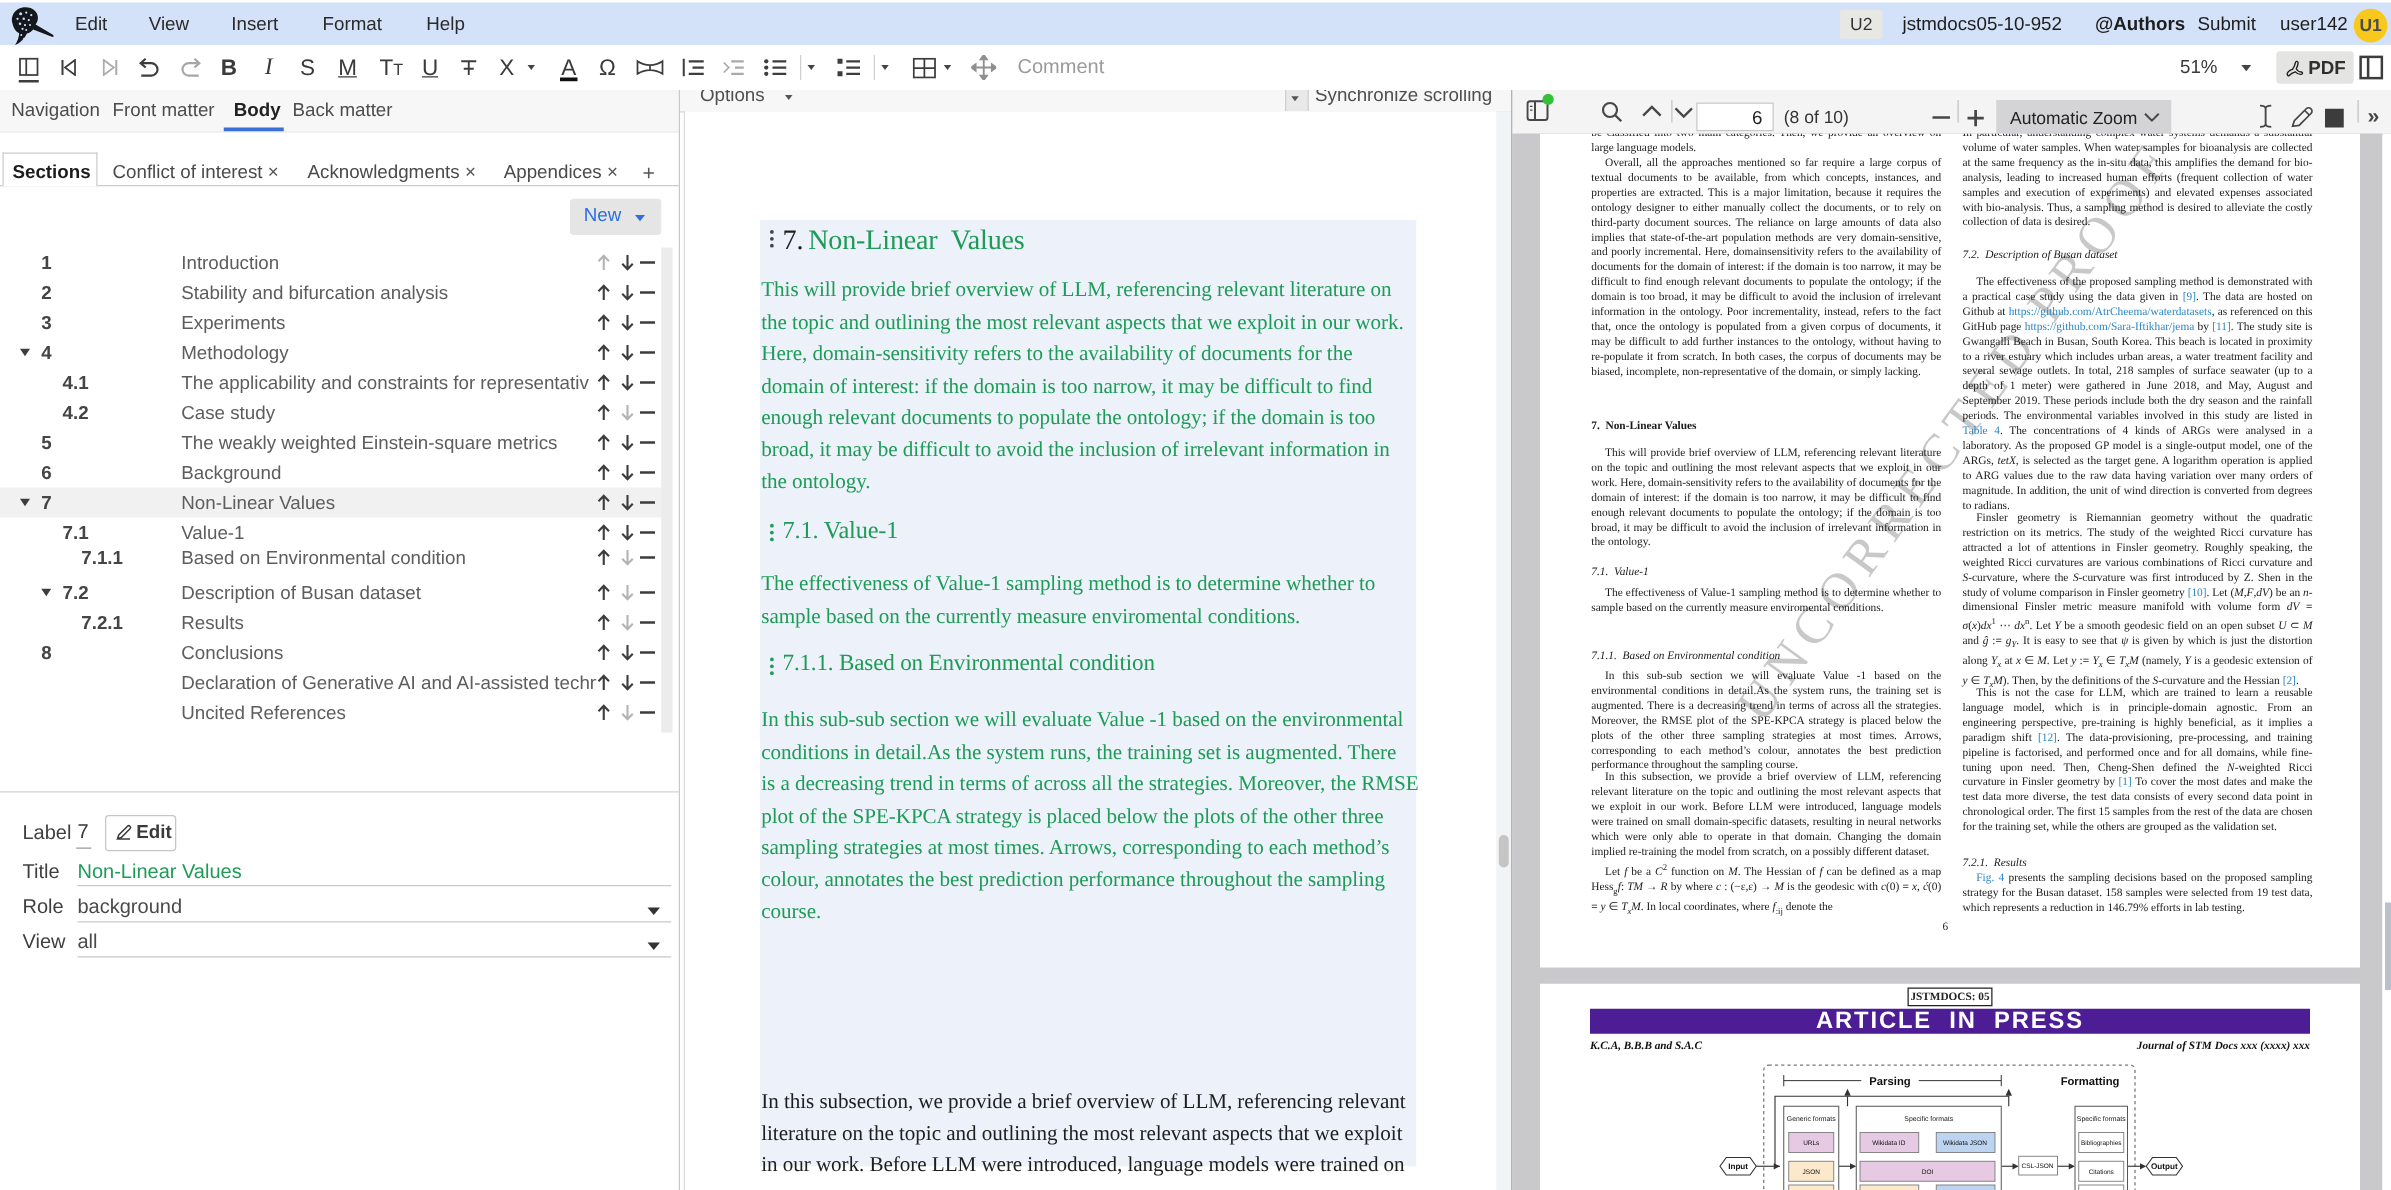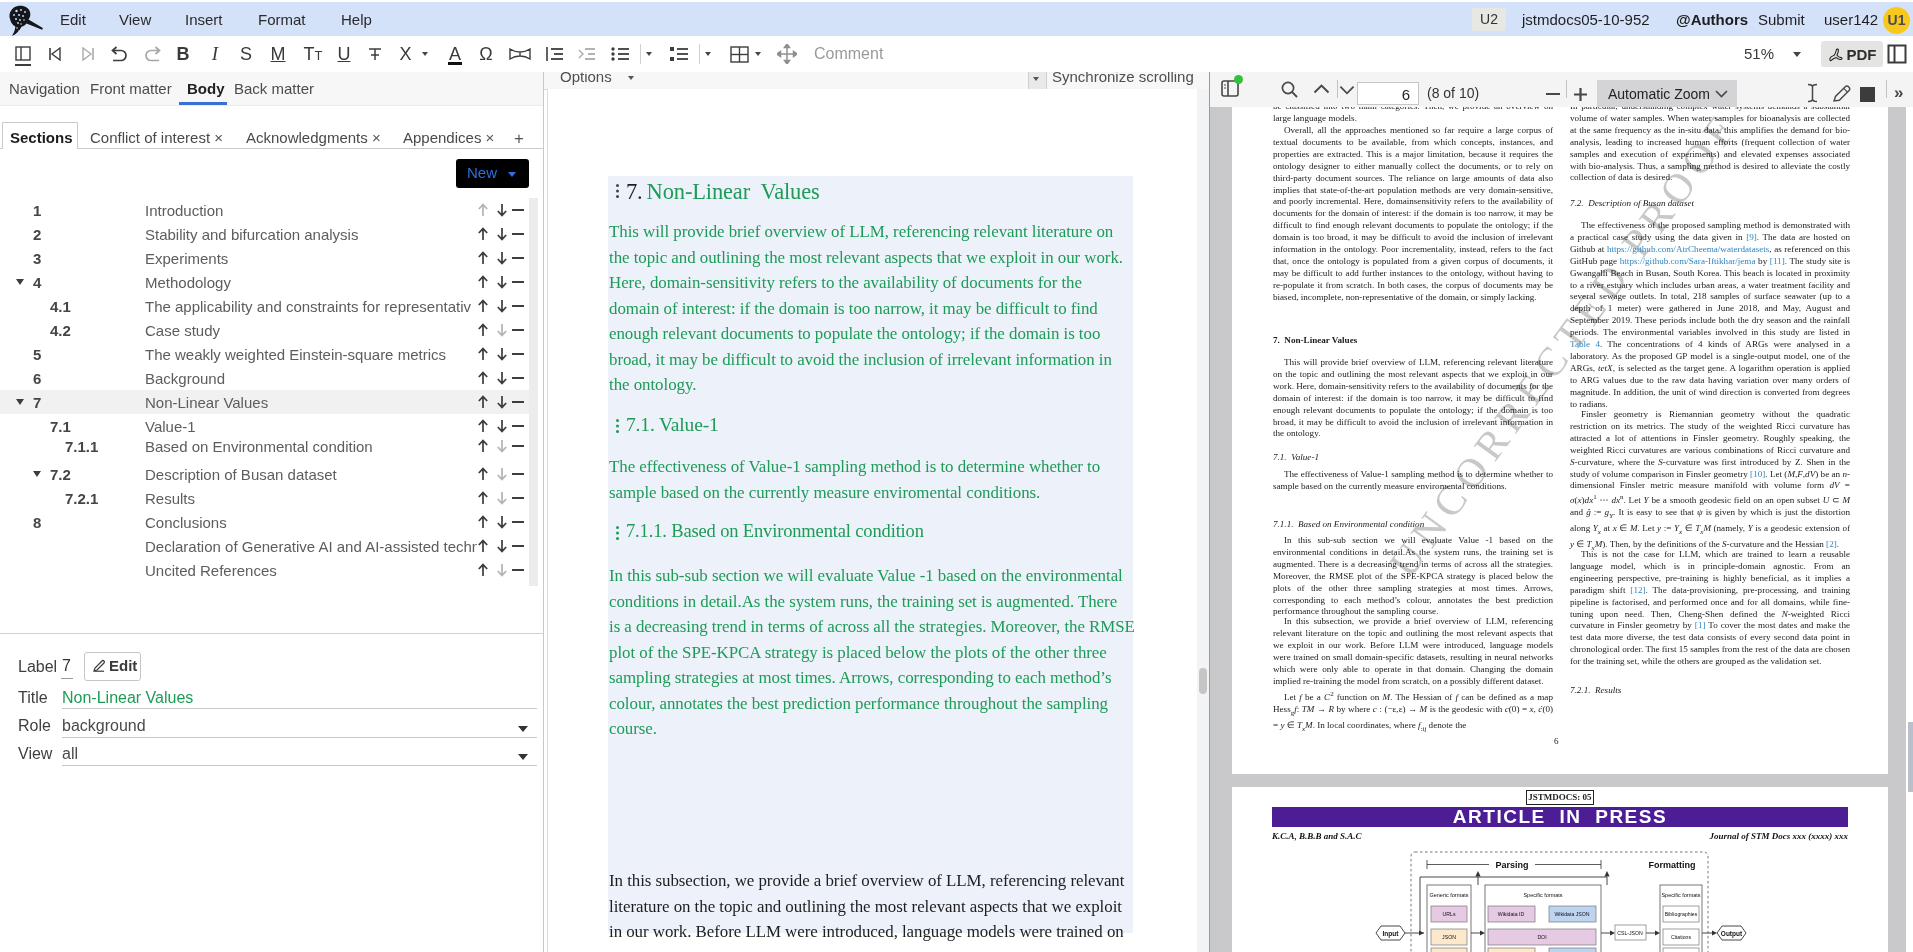--- a/index.html
+++ b/index.html
@@ -26,21 +26,21 @@
 #pdfbtn{position:absolute;left:1821px;top:5px;width:62px;height:26px;background:#e4e4e2;border-radius:3px;
   display:flex;align-items:center;justify-content:center;font-size:15px;font-weight:bold;color:#2f2f2f;}
 
 #tabrow1{left:0;top:72px;width:543px;height:33px;background:#f7f7f7;border-bottom:1px solid #ececec;}
 #tabrow1 span{position:absolute;top:8px;font-size:15px;color:#4c4c4c;}
 #bodyul{position:absolute;left:179px;top:30px;width:48px;height:3px;background:#3a6fd8;}
 .t2lbl{position:absolute;top:7px;font-size:15px;color:#4a4a4a;}
 #sectab{position:absolute;left:2px;top:0px;width:74px;height:26px;background:#fff;border:1px solid #cbcbcb;border-bottom:none;}
 #tabrow2{left:0;top:122px;width:543px;height:27px;}
 #tabrow2 .bline{position:absolute;left:0;top:26px;width:543px;height:1px;background:#cbcbcb;}
-#newbtn{left:456px;top:159px;width:73px;height:29px;background:#000000;border-radius:3px;}
+#newbtn{left:456px;top:159px;width:73px;height:29px;background:#e5e5e5;border-radius:3px;}
 #newbtn span{position:absolute;left:11px;top:5px;font-size:15px;color:#2c6fdd;}
 #newbtn .caret{position:absolute;left:52px;top:13px;border-top-color:#2c6fdd;}
 .lrow{position:absolute;left:0;width:536px;height:24px;}
 .lrow .num{position:absolute;top:4px;font-size:15px;font-weight:bold;color:#454545;}
 .lrow .ttl{position:absolute;left:145px;top:4px;font-size:15px;color:#5d5d5d;width:332px;overflow:hidden;white-space:nowrap;}
 .lrow .tri{position:absolute;top:9px;width:0;height:0;border-left:4.5px solid transparent;border-right:4.5px solid transparent;border-top:6px solid #3d3d3d;}
 .rowsel{background:#f1f1f1;}
 .ic{position:absolute;top:4px;}
 #lscroll{left:529px;top:198px;width:9px;height:388px;background:#ececec;}
 #lsep{left:0;top:633px;width:543px;height:1px;background:#d2d2d2;}
@@ -664,20 +664,21 @@
    <p style="top:509px">In this subsection, we provide a brief overview of LLM, referencing relevant literature on the topic and outlining the most relevant aspects that we exploit in our work. Before LLM were introduced, language models were trained on small domain-specific datasets, resulting in neural networks which were only able to operate in that domain. Changing the domain implied re-training the model from scratch, on a possibly different dataset.</p>
    <p style="top:582px">Let <i>f</i> be a <i>C</i><sup style="font-size:7px">2</sup> function on <i>M</i>. The Hessian of <i>f</i> can be defined as a map Hess<sub style="font-size:7px">g</sub><i>f</i>: <i>TM</i> → <i>R</i> by where <i>c</i> : (−ε,ε) → <i>M</i> is the geodesic with <i>c</i>(0) = <i>x</i>, <i>ć</i>(0) = <i>y</i> ∈ <i>T<sub style="font-size:7px">x</sub>M</i>. In local coordinates, where <i>f</i><sub style="font-size:7px">:ij</sub> denote the</p>
   </div>
   <div class="pcol" id="pc2" style="left:338px;top:0">
    <p class="ni" style="top:-6px">In particular, understanding complex water systems demands a substantial volume of water samples. When water samples for bioanalysis are collected at the same frequency as the in-situ data, this amplifies the demand for bio-analysis, leading to increased human efforts (frequent collection of water samples and execution of experiments) and elevated expenses associated with bio-analysis. Thus, a sampling method is desired to alleviate the costly collection of data is desired.</p>
    <p class="pit ni" style="top:91px">7.2.&nbsp; Description of Busan dataset</p>
    <p style="top:113px">The effectiveness of the proposed sampling method is demonstrated with a practical case study using the data given in <span class="blu">[9]</span>. The data are hosted on Github at <span class="blu">https://github.com/AtrCheema/waterdatasets</span>, as referenced on this GitHub page <span class="blu">https://github.com/Sara-Iftikhar/jema</span> by <span class="blu">[11]</span>. The study site is Gwangalli Beach in Busan, South Korea. This beach is located in proximity to a river estuary which includes urban areas, a water treatment facility and several sewage outlets. In total, 218 samples of surface seawater (up to a depth of 1 meter) were gathered in June 2018, and May, August and September 2019. These periods include both the dry season and the rainfall periods. The environmental variables involved in this study are listed in <span class="blu">Table 4</span>. The concentrations of 4 kinds of ARGs were analysed in a laboratory. As the proposed GP model is a single-output model, one of the ARGs, <i>tetX</i>, is selected as the target gene. A logarithm operation is applied to ARG values due to the raw data having variation over many orders of magnitude. In addition, the unit of wind direction is converted from degrees to radians.</p>
    <p style="top:302px">Finsler geometry is Riemannian geometry without the quadratic restriction on its metrics. The study of the weighted Ricci curvature has attracted a lot of attentions in Finsler geometry. Roughly speaking, the weighted Ricci curvatures are various combinations of Ricci curvature and <i>S</i>-curvature, where the <i>S</i>-curvature was first introduced by Z. Shen in the study of volume comparison in Finsler geometry <span class="blu">[10]</span>. Let (<i>M</i>,<i>F</i>,<i>dV</i>) be an <i>n</i>-dimensional Finsler metric measure manifold with volume form <i>dV</i> = <i>σ</i>(<i>x</i>)<i>dx</i><sup style="font-size:7px">1</sup> ⋯ <i>dx</i><sup style="font-size:7px">n</sup>. Let <i>Y</i> be a smooth geodesic field on an open subset <i>U</i> ⊂ <i>M</i> and <i>ĝ</i> := <i>g<sub style="font-size:7px">Y</sub></i>. It is easy to see that <i>ψ</i> is given by which is just the distortion along <i>Y<sub style="font-size:7px">x</sub></i> at <i>x</i> ∈ <i>M</i>. Let <i>y</i> := <i>Y<sub style="font-size:7px">x</sub></i> ∈ <i>T<sub style="font-size:7px">x</sub>M</i> (namely, <i>Y</i> is a geodesic extension of <i>y</i> ∈ <i>T<sub style="font-size:7px">x</sub>M</i>). Then, by the definitions of the <i>S</i>-curvature and the Hessian <span class="blu">[2]</span>.</p>
    <p style="top:442px">This is not the case for LLM, which are trained to learn a reusable language model, which is in principle-domain agnostic. From an engineering perspective, pre-training is highly beneficial, as it implies a paradigm shift <span class="blu">[12]</span>. The data-provisioning, pre-processing, and training pipeline is factorised, and performed once and for all domains, while fine-tuning upon need. Then, Cheng-Shen defined the <i>N</i>-weighted Ricci curvature in Finsler geometry by <span class="blu">[1]</span> To cover the most dates and make the test data more diverse, the test data consists of every second data point in chronological order. The first 15 samples from the rest of the data are chosen for the training set, while the others are grouped as the validation set.</p>
    <p class="pit ni" style="top:578px">7.2.1.&nbsp; Results</p>
+   <p class="ni" style="top:590px;text-indent:11px"><span class="blu">Fig. 4</span> presents the sampling decisions based on the proposed sampling strategy for the Busan dataset. 158 samples were selected from 19 test data, which represents a reduction in 146.79% efforts in lab testing.</p>
   </div>
   <div class="a" style="left:322px;top:629px;font-family:'Liberation Serif',serif;font-size:9px;color:#222">6</div>
  </div>
  <div class="page" id="pg2" style="top:680px;height:165px;overflow:hidden">
   <div class="a" style="left:294px;top:3px;width:66px;height:13px;border:1.5px solid #222;
     font-family:'Liberation Serif',serif;font-size:9px;font-weight:bold;text-align:center;line-height:13px">JSTMDOCS: 05</div>
   <div class="a" style="left:40px;top:20px;width:576px;height:20px;background:#4c1d95;text-align:center">
    <span style="font-size:19px;font-weight:bold;color:#fff;letter-spacing:1.5px;word-spacing:7px;line-height:20px">ARTICLE IN PRESS</span>
   </div>
   <div class="a" style="left:40px;top:44px;width:576px;font-family:'Liberation Serif',serif;font-style:italic;font-weight:bold;font-size:9px;color:#111">

